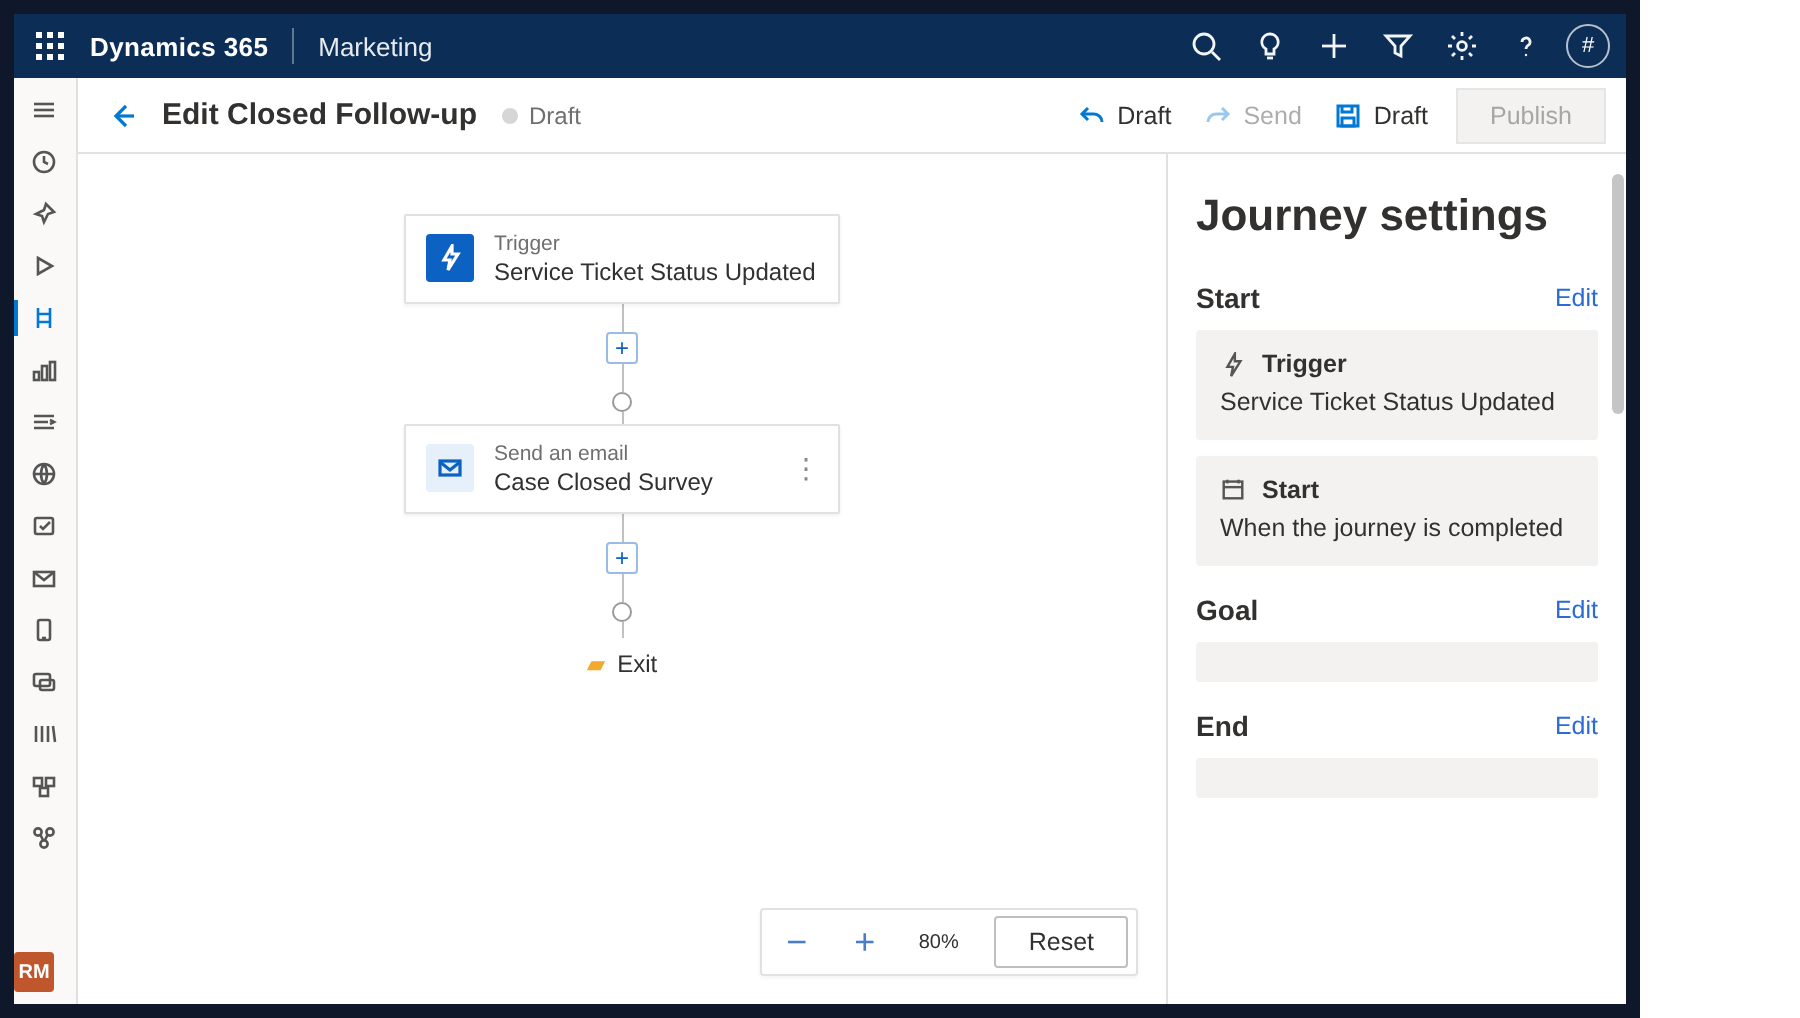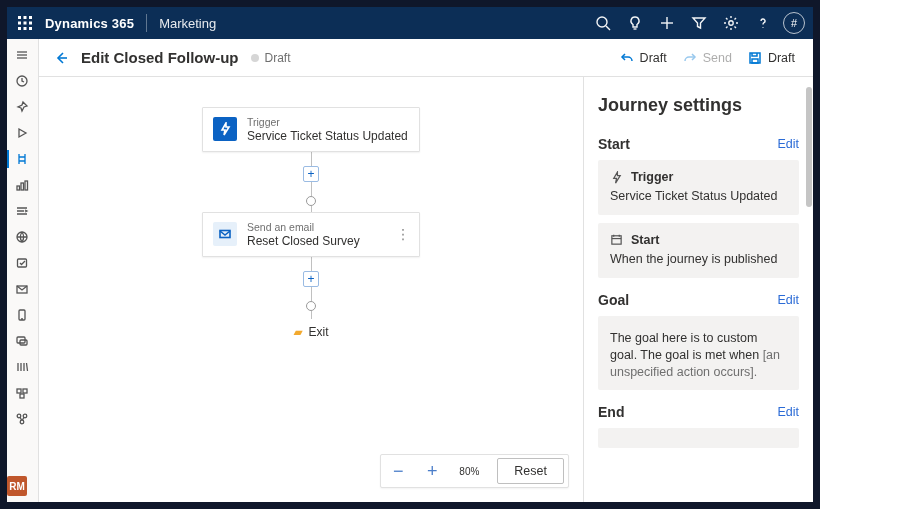--- a/index.html
+++ b/index.html
@@ -50,21 +50,21 @@
   .cmdbar .spacer{flex:1;}
   .cmdbtn{display:flex;align-items:center;gap:6px;padding:0 8px;height:28px;color:var(--text);font-size:12.5px;}
   .cmdbtn svg{stroke:var(--blue);fill:none;stroke-width:1.5;}
   .cmdbtn.disabled{opacity:.4;}
   .publish{height:28px;padding:0 16px;background:#f3f2f1;border:1px solid #e5e5e5;color:#a6a6a6;font-size:12.5px;display:flex;align-items:center;margin-left:6px;}
   
   .content{flex:1;display:flex;min-height:0;}
   .canvas{flex:1;position:relative;background:#fff;overflow:hidden;}
   .sidepanel{width:230px;border-left:1px solid var(--border);background:#fff;overflow-y:auto;padding:12px 14px 20px 14px;position:relative;}
   .scrollgrip{position:absolute;right:1px;top:80px;width:6px;height:120px;background:#c5c5c5;border-radius:3px;}
-  .panel-h1{font-size:18px;font-weight:600;margin:6px 0 20px 0;color:var(--text);}
+  .panel-h1{font-size:22px;font-weight:600;margin:6px 0 20px 0;color:var(--text);}
   .sect-head{display:flex;justify-content:space-between;align-items:center;margin-top:14px;margin-bottom:8px;}
   .sect-head h3{margin:0;font-size:14px;font-weight:600;color:var(--text);}
   .sect-head a{color:var(--link);font-size:12.5px;text-decoration:none;}
   .sect-body{background:var(--section);border-radius:2px;padding:10px 12px;font-size:12.5px;color:var(--text);}
   .sect-body .row{display:flex;align-items:center;gap:8px;margin-bottom:2px;}
   .sect-body .row svg{stroke:#555;fill:none;stroke-width:1.3;}
   .sect-body .label{font-weight:600;}
   .sect-body .val{color:var(--text);margin-top:4px;line-height:1.35;}
   .sect-body + .sect-body{margin-top:8px;}
   .muted{color:var(--muted);}
@@ -282,20 +282,21 @@
           <span>Send</span>
         </div>
         <div class="cmdbtn">
           <svg width="14" height="14" viewBox="0 0 14 14">
               <rect x="2" y="2" width="10" height="10"></rect>
               <path d="M4 2v3h5V2"></path>
               <rect x="4" y="8" width="6" height="4"></rect>
             </svg>
           <span>Draft</span>
         </div>
+        <div class="publish">Publish</div>
       </div>
 
       <div class="content">
         <div class="canvas">
           <div class="flow">
             <div class="node">
               <div class="badge trigger">
                   <svg width="14" height="14" viewBox="0 0 14 14">
                     <path d="M8 1L4 8h3l-1 5 5-8H8z"></path>
                   </svg>
@@ -312,21 +313,21 @@
             <div class="connector" style="height:6px"></div>
             <div class="node">
               <div class="badge email">
                   <svg width="14" height="14" viewBox="0 0 14 14">
                     <rect x="2" y="3.5" width="10" height="7"></rect>
                     <path d="M2 4l5 4 5-4"></path>
                   </svg>
                 </div>
               <div class="txt">
                 <span class="lab">Send an email</span>
-                <span class="val">Reset Closed Survey</span>
+                <span class="val">Case Closed Survey</span>
               </div>
               <span class="menu">⋮</span>
             </div>
             <div class="connector"></div>
             <div class="plus">+</div>
             <div class="connector"></div>
             <div class="ring"></div>
             <div class="connector" style="height:8px"></div>
             <div class="exit">
               <span class="flag">▰</span>
@@ -361,29 +362,28 @@
           <div class="sect-body">
             <div class="row">
                 <svg width="13" height="13" viewBox="0 0 14 14">
                   <rect x="2" y="3" width="10" height="9"></rect>
                   <line x1="2" y1="6" x2="12" y2="6"></line>
                   <line x1="4" y1="2" x2="4" y2="4"></line>
                   <line x1="10" y1="2" x2="10" y2="4"></line>
                 </svg>
                 <span class="label">Start</span>
               </div>
-            <div class="val">When the journey is published</div>
+            <div class="val">When the journey is completed</div>
           </div>
 
           <div class="sect-head">
             <h3>Goal</h3>
             <a>Edit</a>
           </div>
           <div class="sect-body">
-            <div class="val"><span>The goal here is to custom goal. The goal is met when </span><span class="muted">[an unspecified action occurs].</span></div>
           </div>
 
           <div class="sect-head">
             <h3>End</h3>
             <a>Edit</a>
           </div>
           <div class="sect-body">
           </div>
         </div>
         <div class="scrollgrip"></div>

